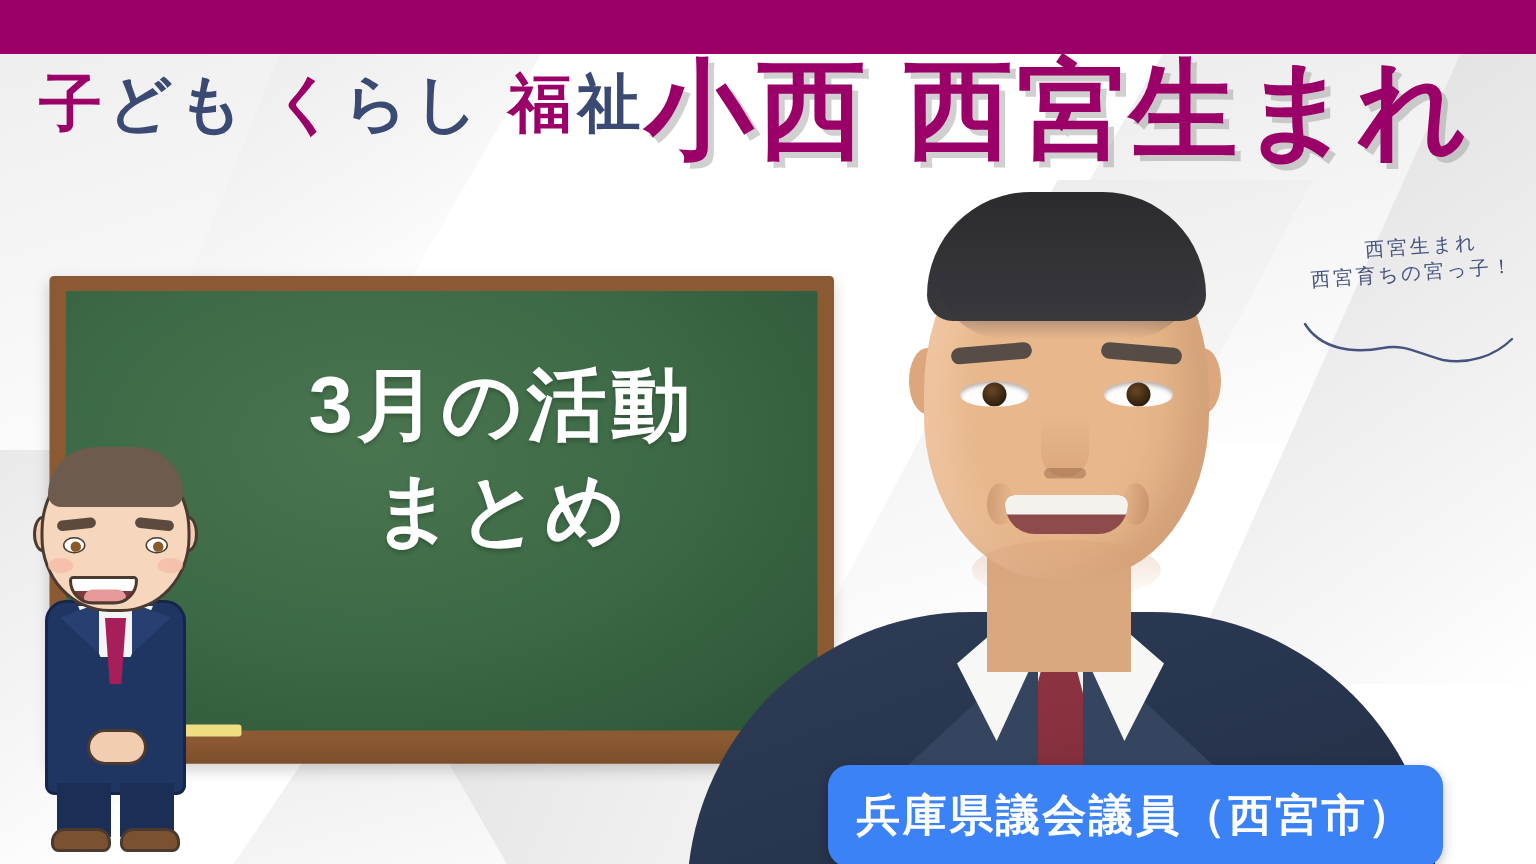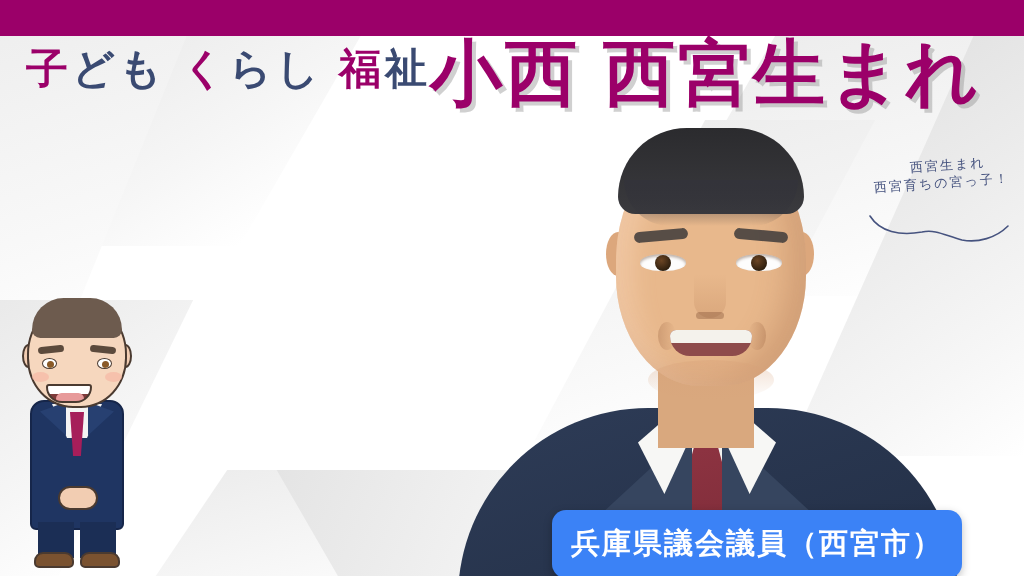--- a/index.html
+++ b/index.html
@@ -219,20 +219,34 @@
       <span class="ch p">く</span>
       <span class="ch n">ら</span>
       <span class="ch n">し</span>
       <span class="sp"></span>
       <span class="ch p">福</span>
       <span class="ch n">祉</span>
     </div>
 
   <div id="name">小西 西宮生まれ</div>
 
+  <div id="board">
+    <div class="inner"></div>
+    <div id="boardText">
+      <div>3月の活動</div>
+      <div>まとめ</div>
+    </div>
+    <div class="chalk" id="chalk1"></div>
+    <div class="chalk" id="chalk2"></div>
+    <div class="chalk" id="chalk3"></div>
+    <div id="eraser">
+      <div class="grip"></div>
+    </div>
+    <div class="ledge"></div>
+  </div>
 
   <div id="mascot">
     <div class="m-body"></div>
     <div class="m-shirt"></div>
     <div class="m-tie"></div>
     <div class="m-lapel l"></div>
     <div class="m-lapel r"></div>
     <div class="m-hands"></div>
     <div class="m-leg l"></div>
     <div class="m-leg r"></div>

